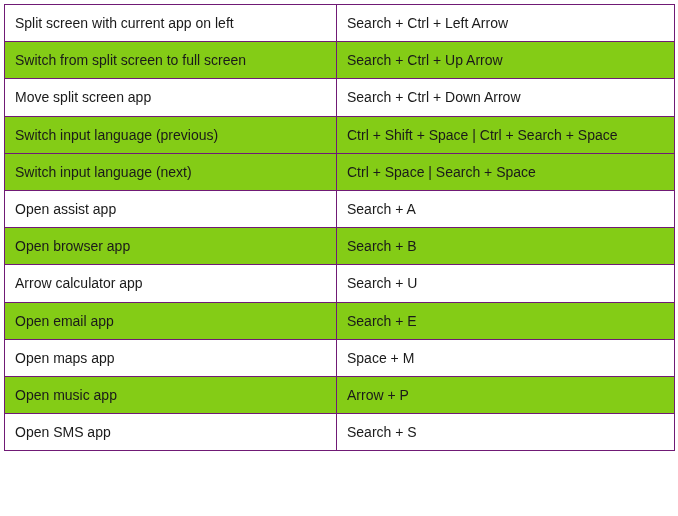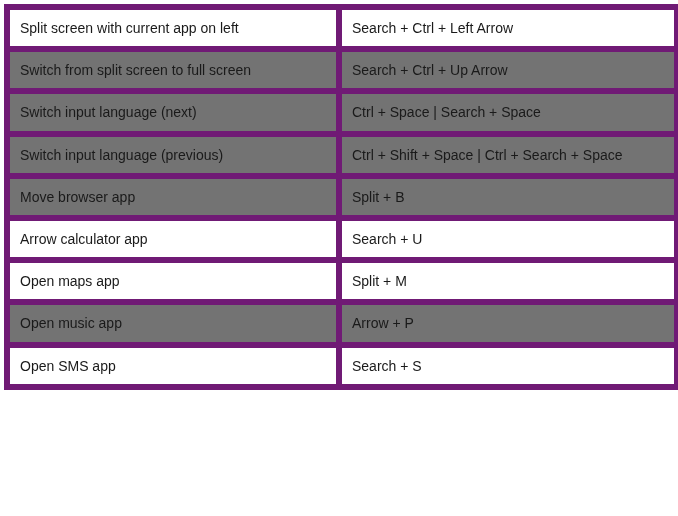--- a/index.html
+++ b/index.html
@@ -13,71 +13,83 @@
       color: #1a1a1a;
       background: #ffffff;
       padding: 4px;
     }
     table {
       width: 670px;
       border-collapse: collapse;
       table-layout: fixed;
     }
     td {
-      border: 6px solid #701a75;
+      border: 1px solid #701a75;
       padding: 9px 10px 9px 10px;
       vertical-align: middle;
       font-size: 14px;
       line-height: 1.3;
     }
     td.col-action {
       width: 332px;
     }
     td.col-shortcut {
       width: 338px;
     }
     tr.row-even td {
-      background: #737373;
+      background: #84cc16;
     }
     tr.row-odd td {
       background: #ffffff;
     }
   </style>
 </head>
 <body>
 
 <table>
   <tbody>
     <tr class="row-odd">
       <td class="col-action">Split screen with current app on left</td>
       <td class="col-shortcut">Search + Ctrl + Left Arrow</td>
     </tr>
     <tr class="row-even">
       <td class="col-action">Switch from split screen to full screen</td>
       <td class="col-shortcut">Search + Ctrl + Up Arrow</td>
     </tr>
-    <tr class="row-even">
-      <td class="col-action">Switch input language (next)</td>
-      <td class="col-shortcut">Ctrl + Space | Search + Space</td>
+    <tr class="row-odd">
+      <td class="col-action">Move split screen app</td>
+      <td class="col-shortcut">Search + Ctrl + Down Arrow</td>
     </tr>
     <tr class="row-even">
       <td class="col-action">Switch input language (previous)</td>
       <td class="col-shortcut">Ctrl + Shift + Space | Ctrl + Search + Space</td>
     </tr>
     <tr class="row-even">
-      <td class="col-action">Move browser app</td>
-      <td class="col-shortcut">Split + B</td>
+      <td class="col-action">Switch input language (next)</td>
+      <td class="col-shortcut">Ctrl + Space | Search + Space</td>
+    </tr>
+    <tr class="row-odd">
+      <td class="col-action">Open assist app</td>
+      <td class="col-shortcut">Search + A</td>
+    </tr>
+    <tr class="row-even">
+      <td class="col-action">Open browser app</td>
+      <td class="col-shortcut">Search + B</td>
     </tr>
     <tr class="row-odd">
       <td class="col-action">Arrow calculator app</td>
       <td class="col-shortcut">Search + U</td>
     </tr>
+    <tr class="row-even">
+      <td class="col-action">Open email app</td>
+      <td class="col-shortcut">Search + E</td>
+    </tr>
     <tr class="row-odd">
       <td class="col-action">Open maps app</td>
-      <td class="col-shortcut">Split + M</td>
+      <td class="col-shortcut">Space + M</td>
     </tr>
     <tr class="row-even">
       <td class="col-action">Open music app</td>
       <td class="col-shortcut">Arrow + P</td>
     </tr>
     <tr class="row-odd">
       <td class="col-action">Open SMS app</td>
       <td class="col-shortcut">Search + S</td>
     </tr>
   </tbody>

